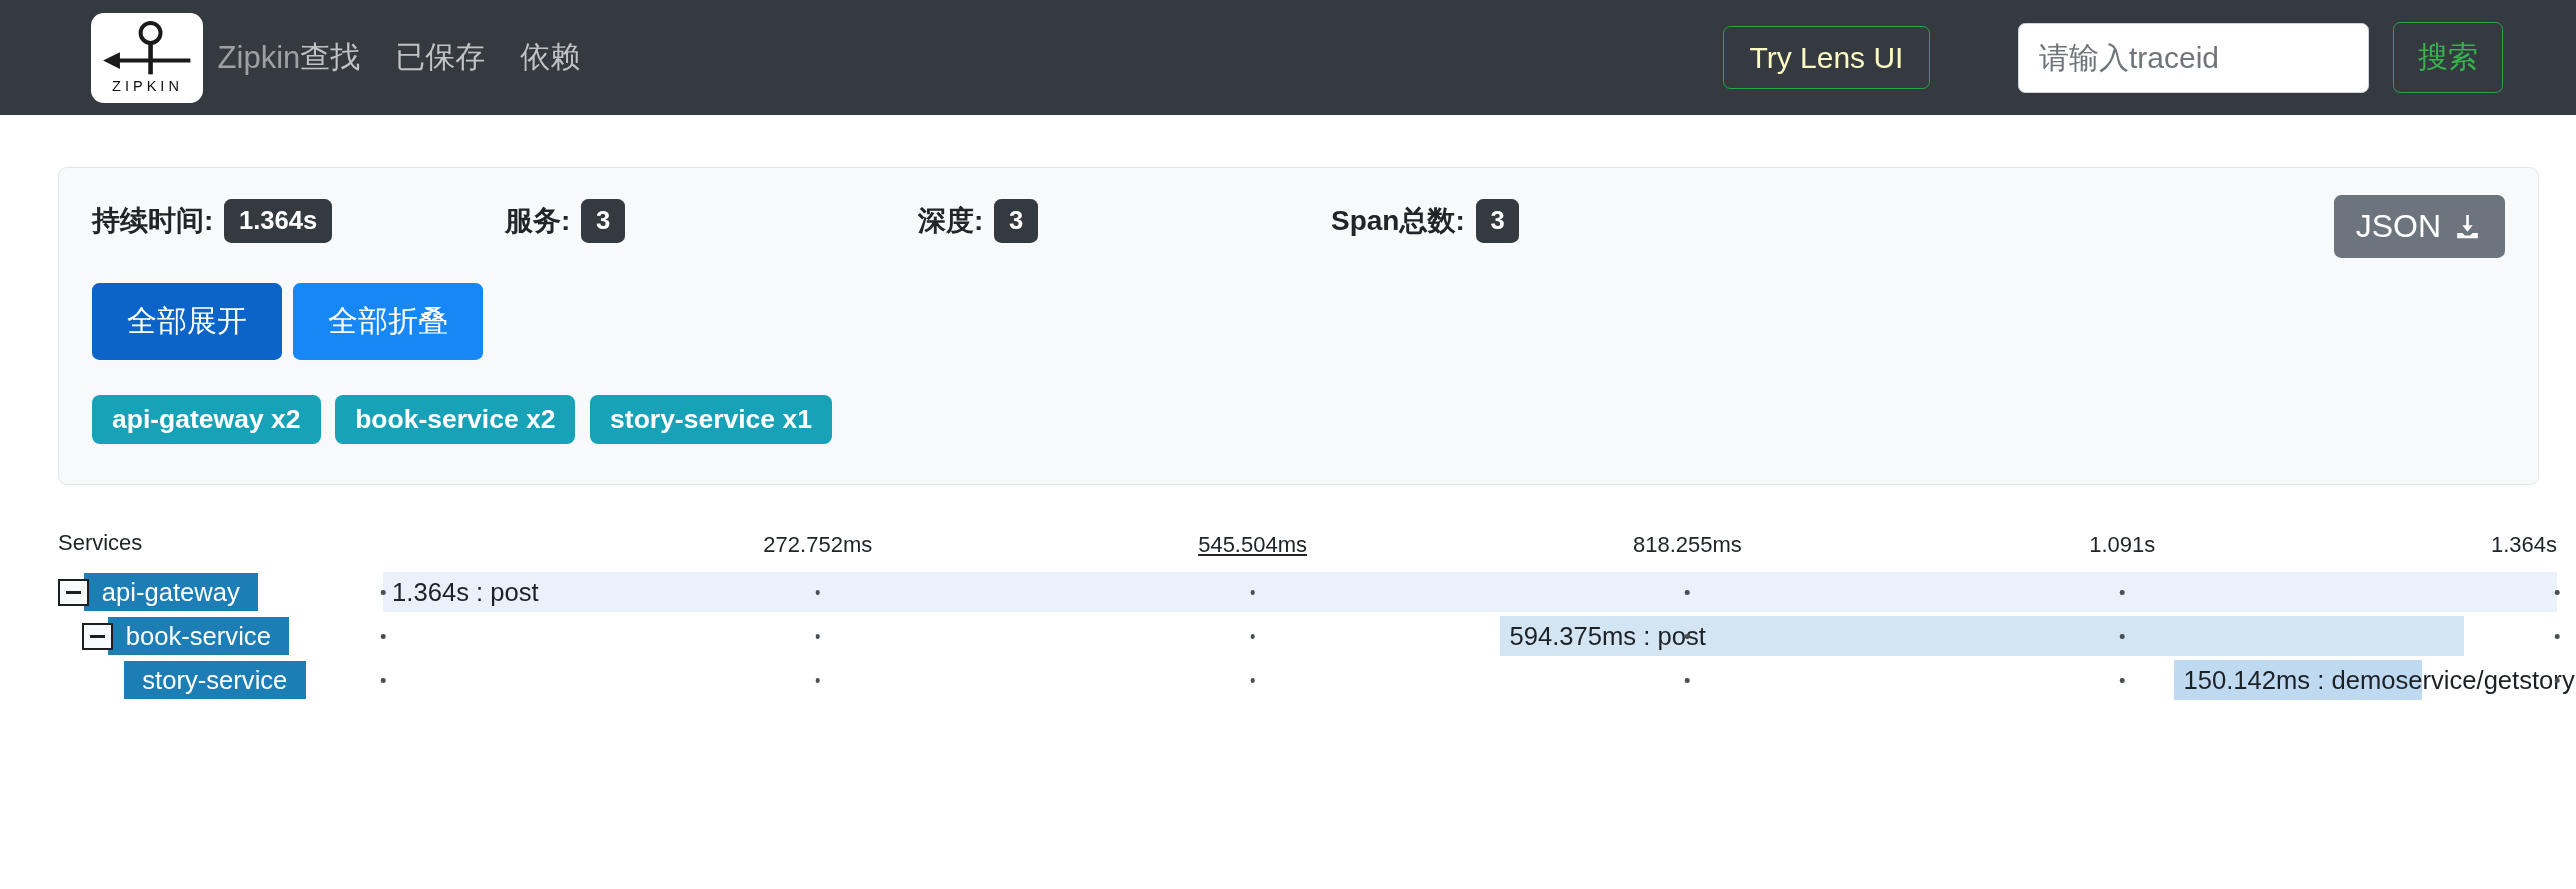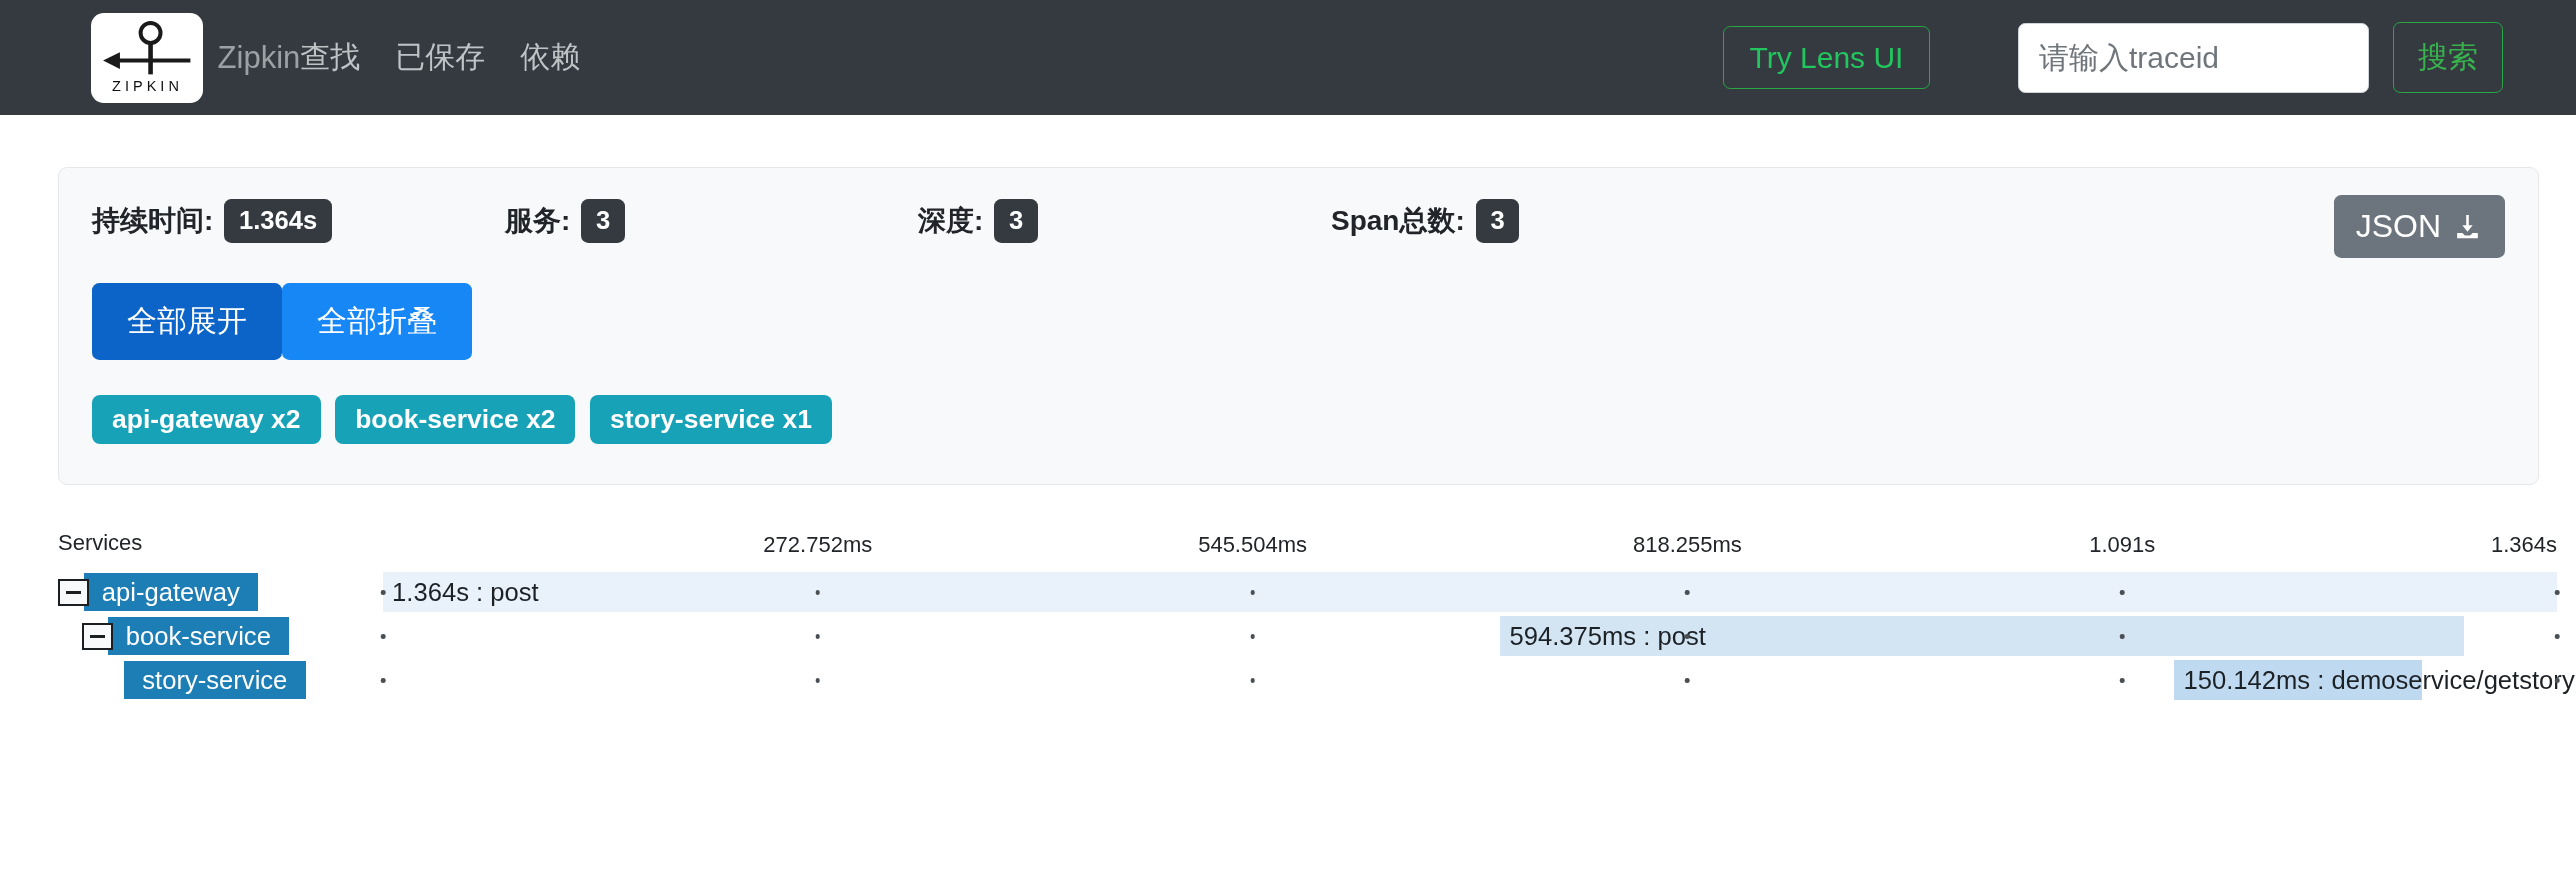--- a/index.html
+++ b/index.html
@@ -5,32 +5,32 @@
   * { margin:0; padding:0; box-sizing:border-box; }
   html,body { width:2576px; height:889px; background:#fff; font-family:"Liberation Sans", sans-serif; }
 
   
   .navbar { height:115px; background:#343a40; display:flex; align-items:center; padding:0 73px 0 91px; }
   .logo-box { width:112px; height:90px; background:#fff; border-radius:12.8px; display:flex; align-items:center; justify-content:center; }
   .brand { color:#9da1a6; font-size:31px; margin-left:14.6px; }
   .nav-links { display:flex; align-items:center; gap:35px; }
   .nav-link { color:#c0c3c6; font-size:30px; cursor:pointer; }
   .nav-right { margin-left:auto; display:flex; align-items:center; }
-  .btn-lens { border:1.8px solid #28a745; color:#22c55e; background:transparent; font-size:30px; padding:13.7px 25.6px; border-radius:7.3px; cursor:pointer; font-family:inherit;margin-left:24px; }
+  .btn-lens { border:1.8px solid #28a745; color:#fef9c3; background:transparent; font-size:30px; padding:13.7px 25.6px; border-radius:7.3px; cursor:pointer; font-family:inherit;margin-left:24px; }
   .search-input { margin-left:88px; width:351px; height:70px; border:0.9px solid #ced4da; border-radius:7.3px; font-size:30px; padding:0 20px; color:#495057; background:#fff; font-family:inherit; }
   .search-input::placeholder { color:#6f757b; }
   .btn-search { margin-left:24px; border:1.8px solid #28a745; color:#37b24d; background:transparent; font-size:30px; padding:13.7px 24px; border-radius:7.3px; cursor:pointer; font-family:inherit; }
 
   
   .panel { position:relative; margin:52px 38px 0 58px; width:2481px; background:#f8f9fa; border:0.9px solid #e5e7e9; border-radius:9.1px; padding:31px 33px 40px 33px; }
   .stats-row { display:flex; align-items:center; }
   .stat { width:413px; display:flex; align-items:center; font-size:28px; font-weight:bold; color:#212529; }
   .stat-badge { margin-left:11px; background:#343a40; color:#fff; font-size:25.6px; font-weight:bold; padding:7.3px 14.6px; border-radius:7.3px; }
   .btn-json { position:absolute; top:27.4px; right:33px; background:#6c757d; border:none; color:#fff; font-size:32px; padding:12.8px 22px; border-radius:7.3px; display:flex; align-items:center; gap:11px; cursor:pointer; font-family:inherit; }
-  .expand-row { margin-top:40px; display:flex; }
+  .expand-row { margin-top:40px; display:flex; gap:11px; }
   .btn-expand { background:#0d64c8; border:none; color:#fff; font-size:30px; padding:18.3px 35px; border-radius:7.3px; cursor:pointer; font-family:inherit; }
   .btn-collapse { background:#1787f5; border:none; color:#fff; font-size:30px; padding:18.3px 35px; border-radius:7.3px; cursor:pointer; font-family:inherit; }
   .badges-row { margin-top:35px; display:flex; gap:14.6px; }
   .svc-badge { background:#17a2b8; color:#fff; font-size:26.5px; font-weight:bold; padding:9.1px 20px; border-radius:8px; }
 
   
   .timeline { position:relative; margin:37px 0 0 58px; width:2499px; }
   .tl-header { position:relative; height:48px; font-size:22px; color:#212529; }
   .tl-services-hdr { position:absolute; left:0; top:7.3px; }
   .tl-chart-hdr { position:absolute; left:325px; right:0; top:10px; height:37px; }
@@ -107,21 +107,21 @@
       <span class="svc-badge">book-service x2</span>
       <span class="svc-badge">story-service x1</span>
     </div>
 </div>
 
 <div class="timeline">
   <div class="tl-header">
     <span class="tl-services-hdr">Services</span>
     <div class="tl-chart-hdr">
         <span class="tick-label" style="left: 20%;">272.752ms</span>
-        <span class="tick-label" style="left: 40%;">545.504ms</span>
+        <span class="tick-label" style="left: 40%; text-decoration: underline;">545.504ms</span>
         <span class="tick-label" style="left: 60%;">818.255ms</span>
         <span class="tick-label" style="left: 80%;">1.091s</span>
         <span class="tick-label last" style="left: 100%;">1.364s</span>
       </div>
   </div>
   <div id="tl-rows">
       <div class="tl-row">
         <div class="tl-left">
           <div style="display: flex; align-items: center; margin-left: 0px;">
             <span class="expander"></span>

